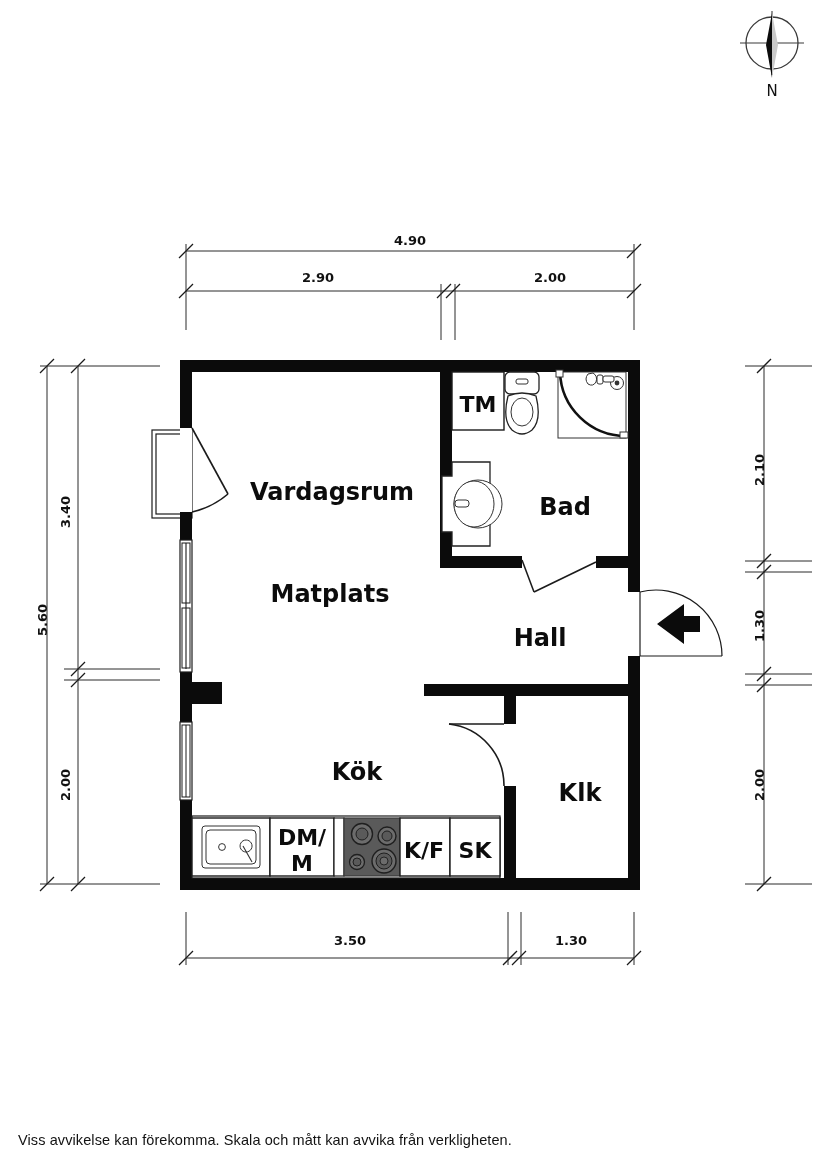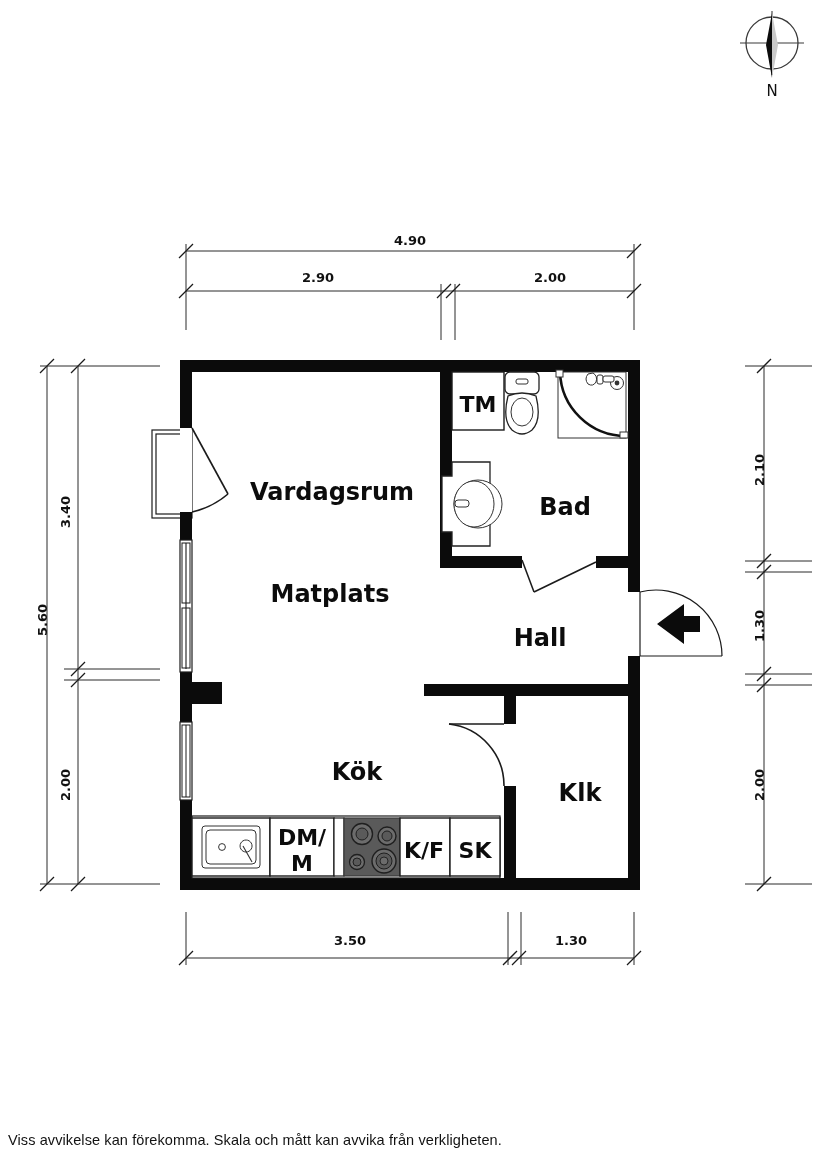--- a/index.html
+++ b/index.html
@@ -58,21 +58,21 @@
   }
   .compass-n {
     font-family: "DejaVu Sans", "Liberation Sans", sans-serif;
     font-weight: normal;
     font-size: 15px;
     fill: #111111;
     text-anchor: middle;
   }
   #footer-note {
     position: absolute;
-    left: 8px;
+    left: 18px;
     top: 1132px;
     font-family: "Liberation Sans", "DejaVu Sans", sans-serif;
     font-size: 14.5px;
     color: #121212;
     white-space: nowrap;
     letter-spacing: 0.1px;
   }
 </style>
 </head>
 <body>

